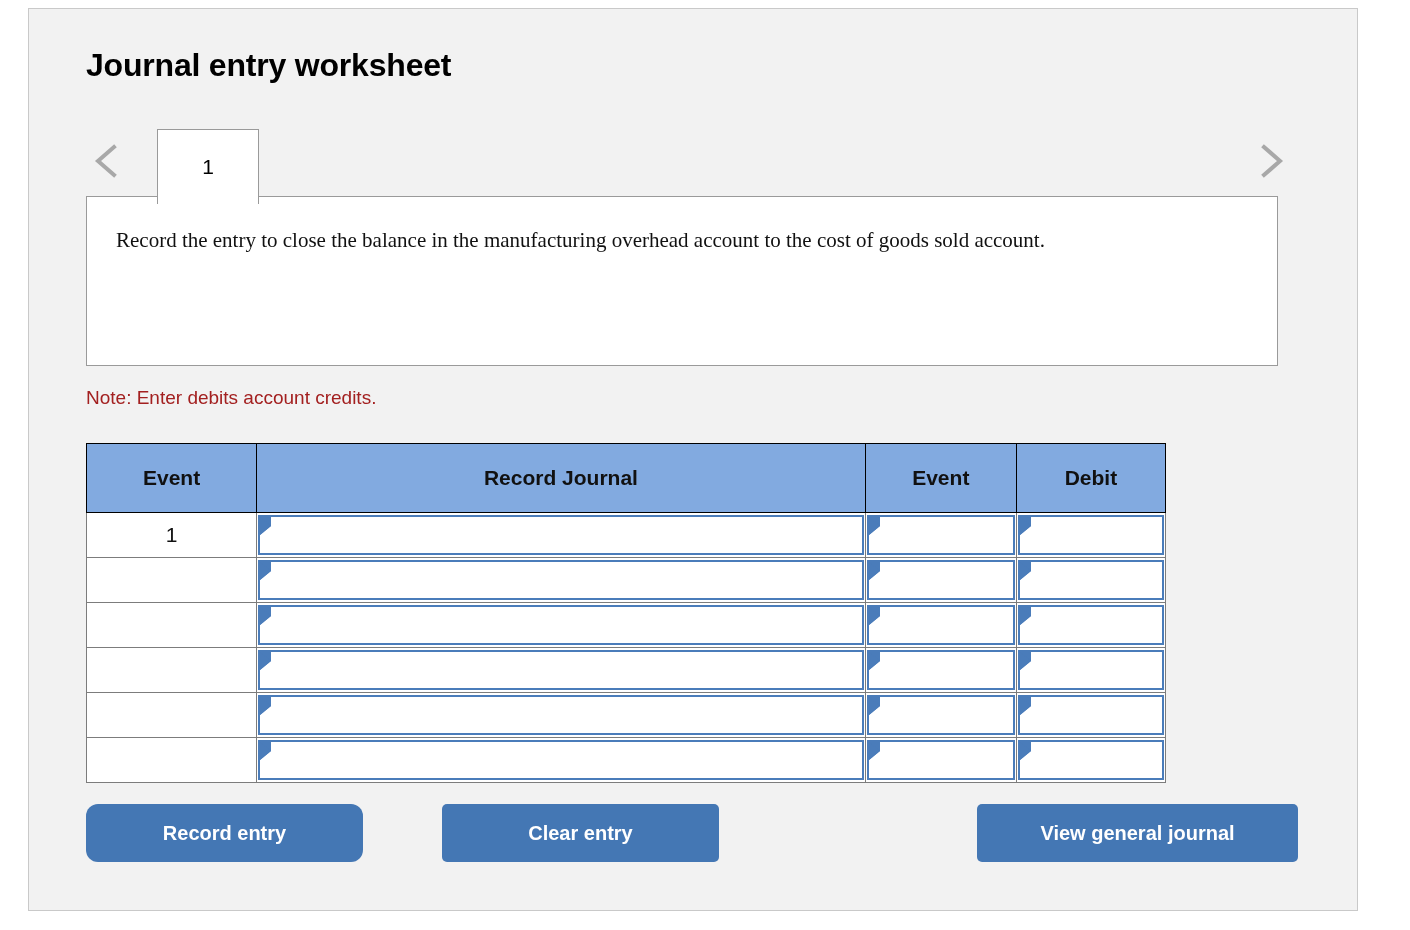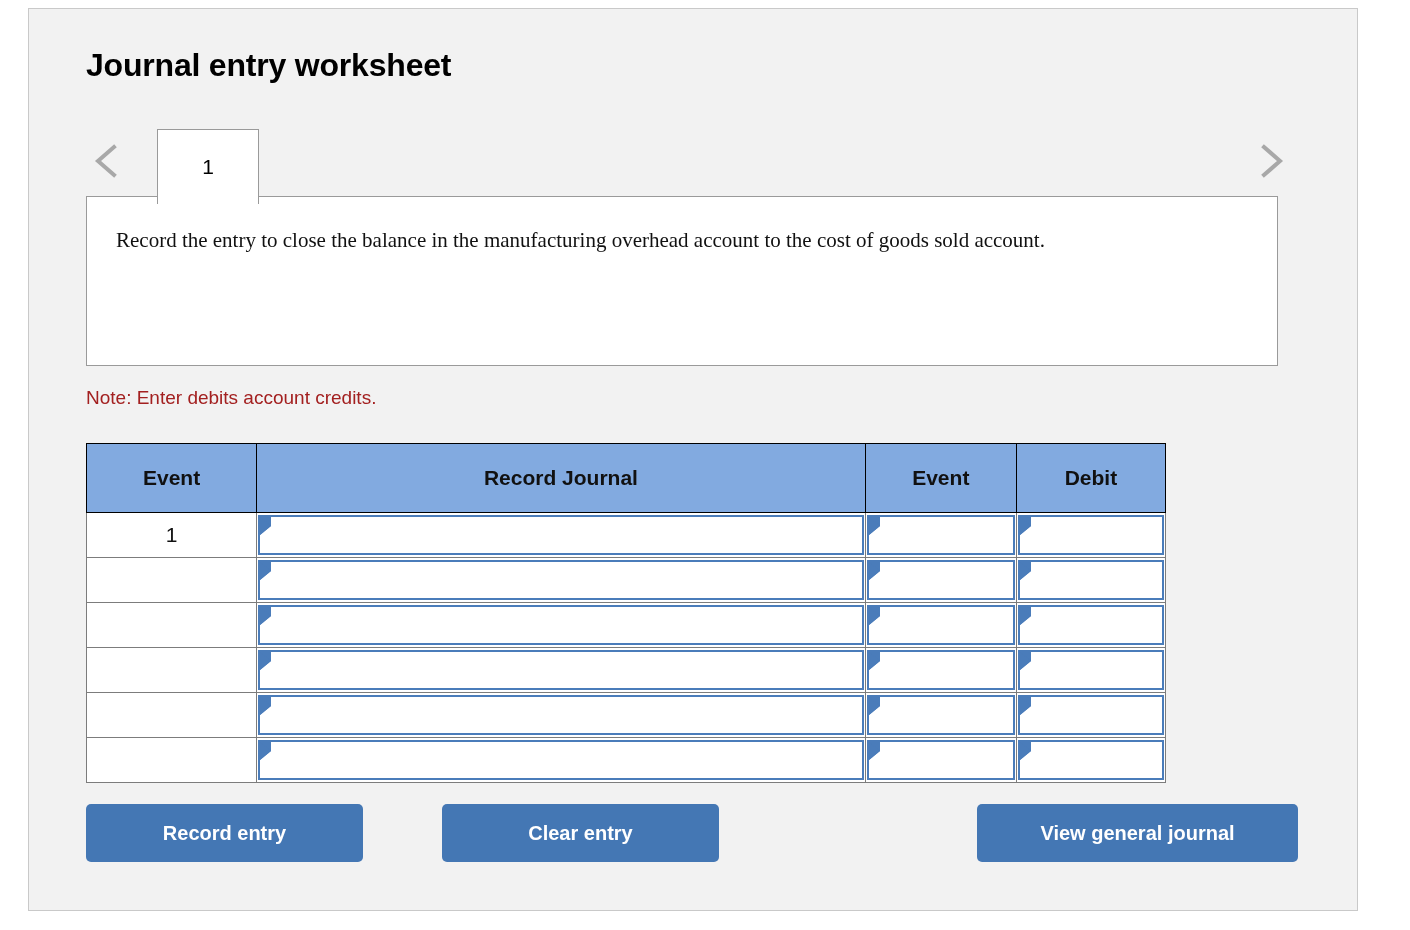--- a/index.html
+++ b/index.html
@@ -188,21 +188,21 @@
     background: #4477b4;
     border: none;
     border-radius: 5px;
     color: #ffffff;
     font-family: "Liberation Sans", sans-serif;
     font-size: 20px;
     font-weight: bold;
     cursor: pointer;
     padding: 0;
   }
-  .btn-record { left: 57px;  top: 795px; width: 277px; }
+  .btn-record { left: 57px;  top: 795px; width: 277px; border-radius: 12px; }
   .btn-clear  { left: 413px; top: 795px; width: 277px; }
   .btn-view   { left: 948px; top: 795px; width: 321px; }
 </style>
 </head>
 <body>
 
 <div class="panel">
 
   <div class="worksheet-title">Journal entry worksheet</div>
 

